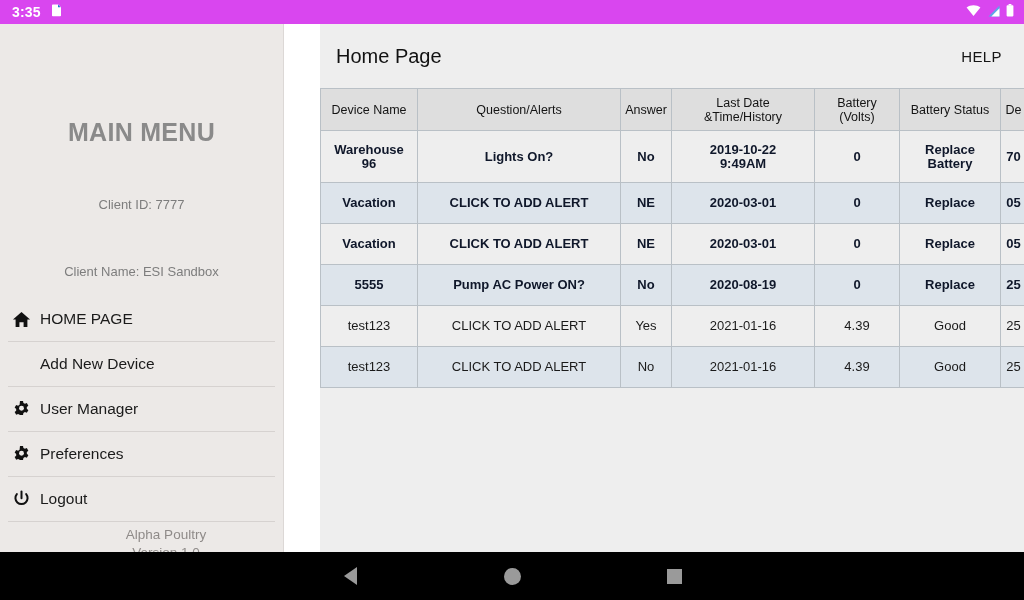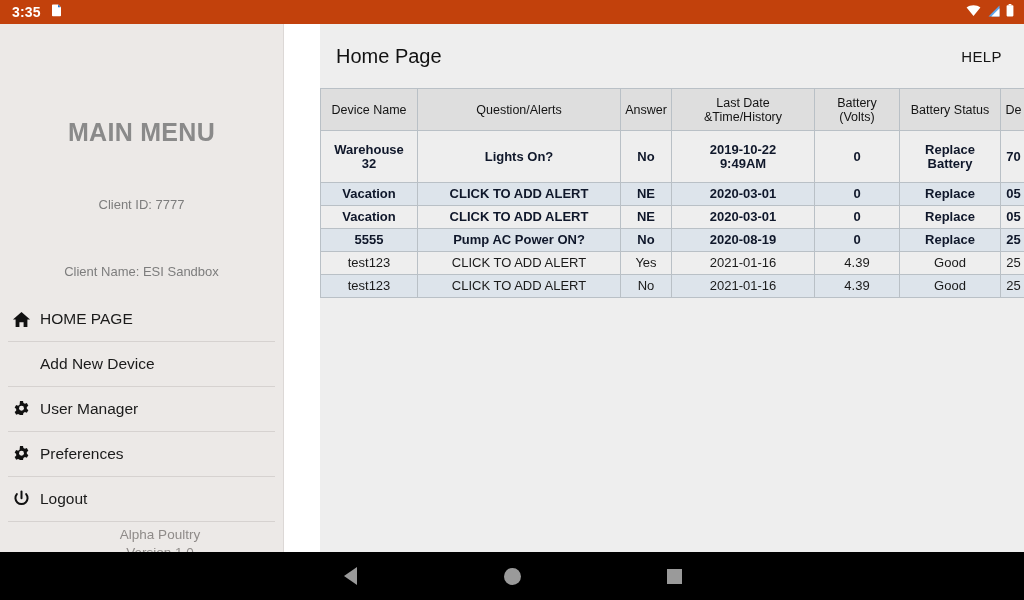--- a/index.html
+++ b/index.html
@@ -6,21 +6,21 @@
   html, body {
     width: 1024px; height: 600px;
     font-family: "Liberation Sans", sans-serif;
     background: #ffffff; overflow: hidden;
   }
   #app { position: relative; width: 1024px; height: 600px; }
 
   
   .statusbar {
     position: absolute; top: 0; left: 0; width: 1024px; height: 24px;
-    background: #c2410c; display: flex; align-items: center;
+    background: #d946ef; display: flex; align-items: center;
     padding: 0 10px 0 12px; color: #ffffff;
   }
   .status-clock { font-size: 14px; font-weight: bold; letter-spacing: .2px; }
   .status-left { display: flex; align-items: center; gap: 10px; }
   .status-right { margin-left: auto; display: flex; align-items: center; gap: 6px; }
   .ic { display: block; }
 
   
   .sidebar {
     position: absolute; top: 24px; left: 0; width: 284px; height: 552px;
@@ -40,21 +40,21 @@
     padding-left: 12px; color: #1b1b1b; font-size: 15.5px;
   }
   .nav-item .label { margin-left: 0; }
   .nav-icon {
     width: 28px; min-width: 28px; display: flex;
     align-items: center; justify-content: flex-start;
   }
   .nav-icon.spacer { width: 28px; }
   .nav-sep { height: 1px; background: #d6d2d0; margin: 0 8px; }
   .sidebar-footer {
-    position: absolute; bottom: 14px; left: 0; width: 320px;
+    position: absolute; bottom: 14px; left: 6px; width: 320px;
     text-align: center; color: #8f8b89; font-size: 13.5px; line-height: 18px; margin-top: 40px;
   }
 
   
   .content {
     position: absolute; top: 24px; left: 320px;
     width: 704px; height: 552px; background: #eeeeee;
   }
   .appbar {
     height: 64px; display: flex; align-items: center;
@@ -73,21 +73,21 @@
     width: 706px; margin-left: 0; font-size: 12.5px;
   }
   table.grid th, table.grid td {
     border: 1px solid #b9c0c6; text-align: center;
     vertical-align: middle; padding: 2px 3px; line-height: 14px;
   }
   table.grid th {
     background: #dedede; color: #141414; font-weight: normal;
     height: 42px; font-size: 12.5px;
   }
-  table.grid td { height: 23px; font-size: 13px; }
+  table.grid td { height: 41px; font-size: 13px; }
   tr.alt td { background: #dde4eb; }
   tr.norm td { background: #eeeeee; }
   tr.tall td { height: 52px; }
   td.alert, td.alert b { color: #0f172a; font-weight: bold; }
   td.plain { color: #1a1a1a; font-weight: normal; }
 
   .c0 { width: 97px; }
   .c1 { width: 203px; }
   .c2 { width: 51px; }
   .c3 { width: 143px; }
@@ -260,21 +260,21 @@
             <th>
               <div>De</div>
             </th>
           </tr>
         </thead>
         <tbody>
 
           <tr class="norm tall">
             <td class="alert">
               <div>Warehouse</div>
-              <div>32</div>
+              <div>96</div>
             </td>
             <td class="alert">Lights On?</td>
             <td class="alert">No</td>
             <td class="alert">
               <div>2019-10-22</div>
               <div>9:49AM</div>
             </td>
             <td class="alert">0</td>
             <td class="alert">
               <div>Replace</div>

